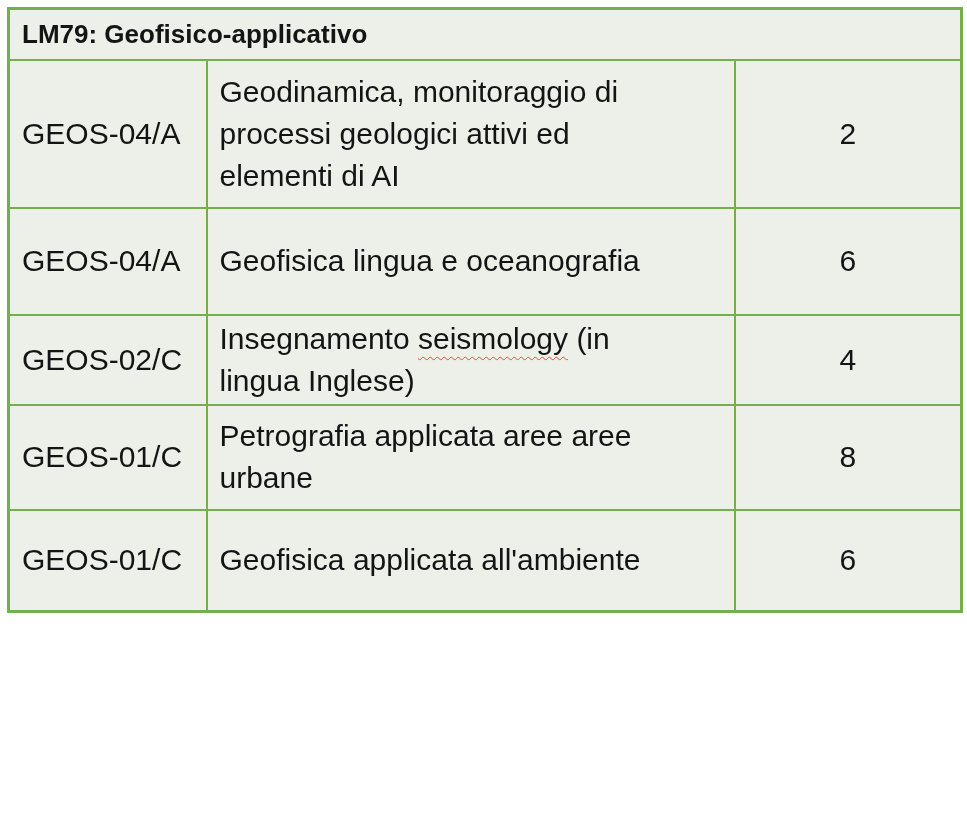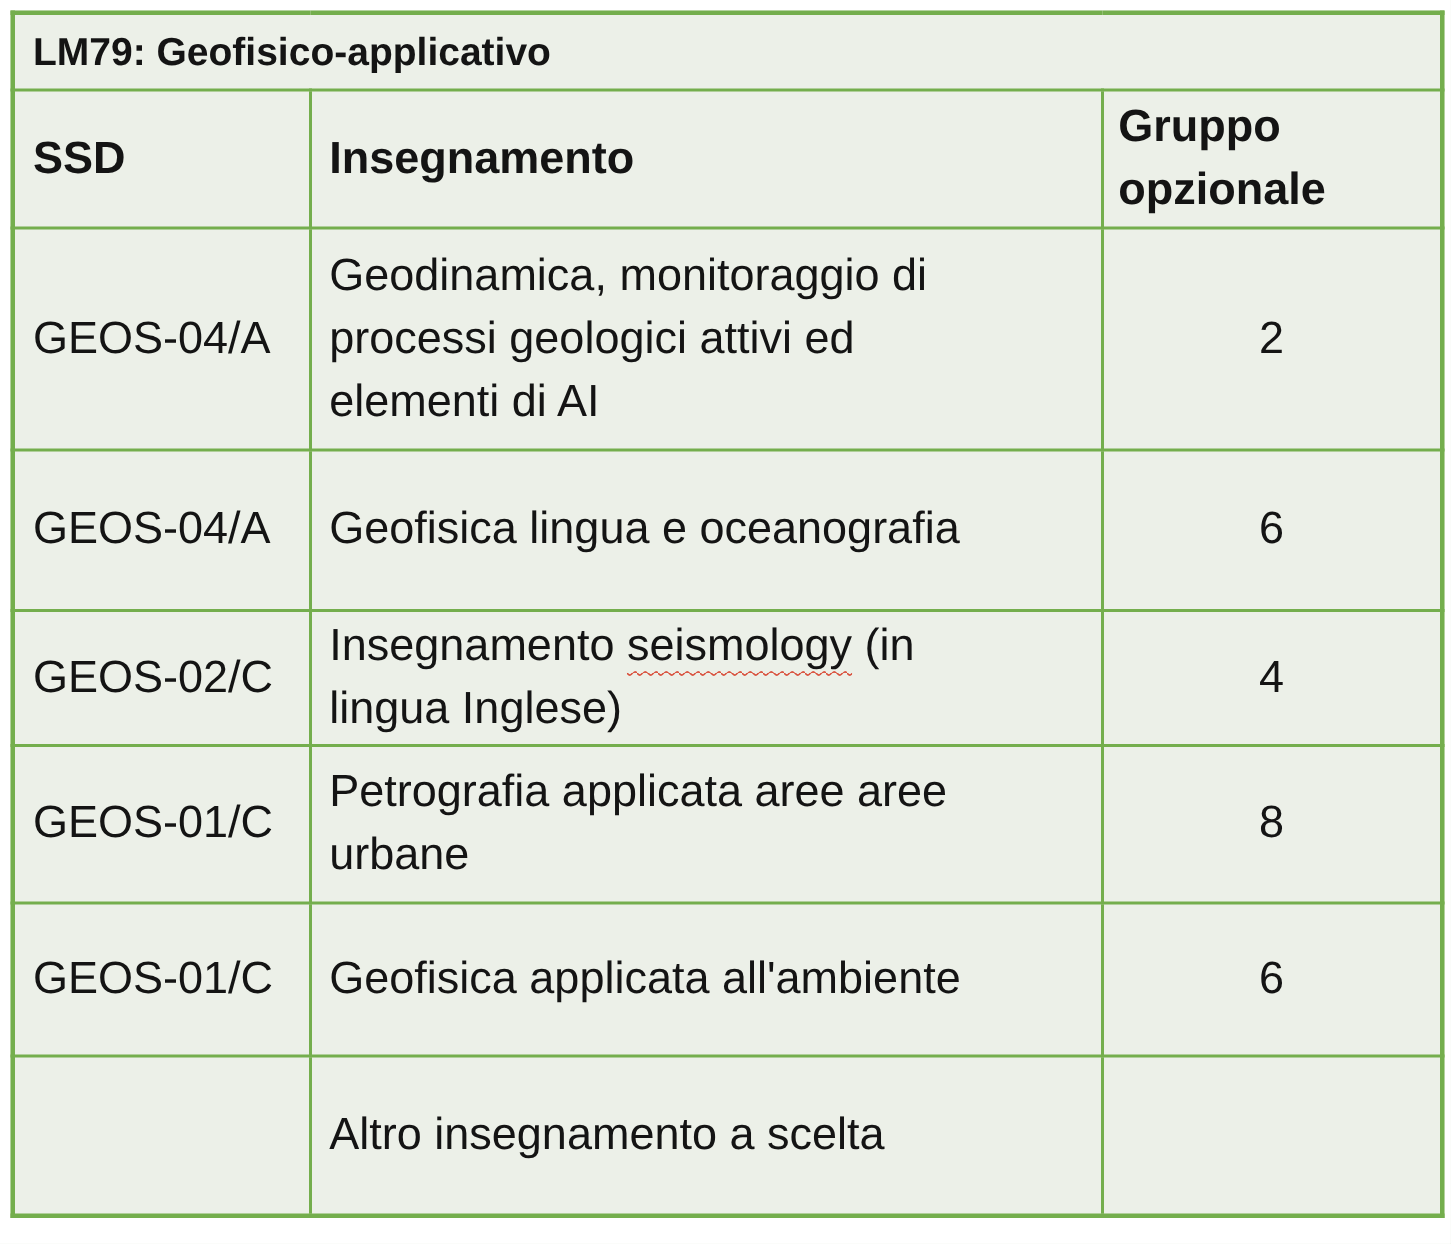--- a/index.html
+++ b/index.html
@@ -64,26 +64,20 @@
 <table class="course-table">
   <colgroup>
     <col style="width:198px">
     <col style="width:528px">
     <col style="width:227px">
   </colgroup>
   <tbody>
     <tr class="title-row" style="height:51px">
       <td colspan="3">LM79: Geofisico-applicativo</td>
     </tr>
-    <tr class="header-row" style="height:92px">
-      <td>SSD</td>
-      <td>Insegnamento</td>
-      <td class="gruppo-cell">Gruppo
-opzionale</td>
-    </tr>
 
     <tr style="height:148px">
       <td>GEOS-04/A</td>
       <td>Geodinamica, monitoraggio di
 processi geologici attivi ed
 elementi di AI</td>
       <td class="gruppo-cell">2</td>
     </tr>
 
     <tr style="height:107px">
@@ -105,19 +99,14 @@
 urbane</td>
       <td class="gruppo-cell">8</td>
     </tr>
 
     <tr style="height:102px">
       <td>GEOS-01/C</td>
       <td>Geofisica applicata all'ambiente</td>
       <td class="gruppo-cell">6</td>
     </tr>
 
-    <tr style="height:107px">
-      <td></td>
-      <td>Altro insegnamento a scelta</td>
-      <td class="gruppo-cell"></td>
-    </tr>
   </tbody>
 </table>
 
 </body></html>

